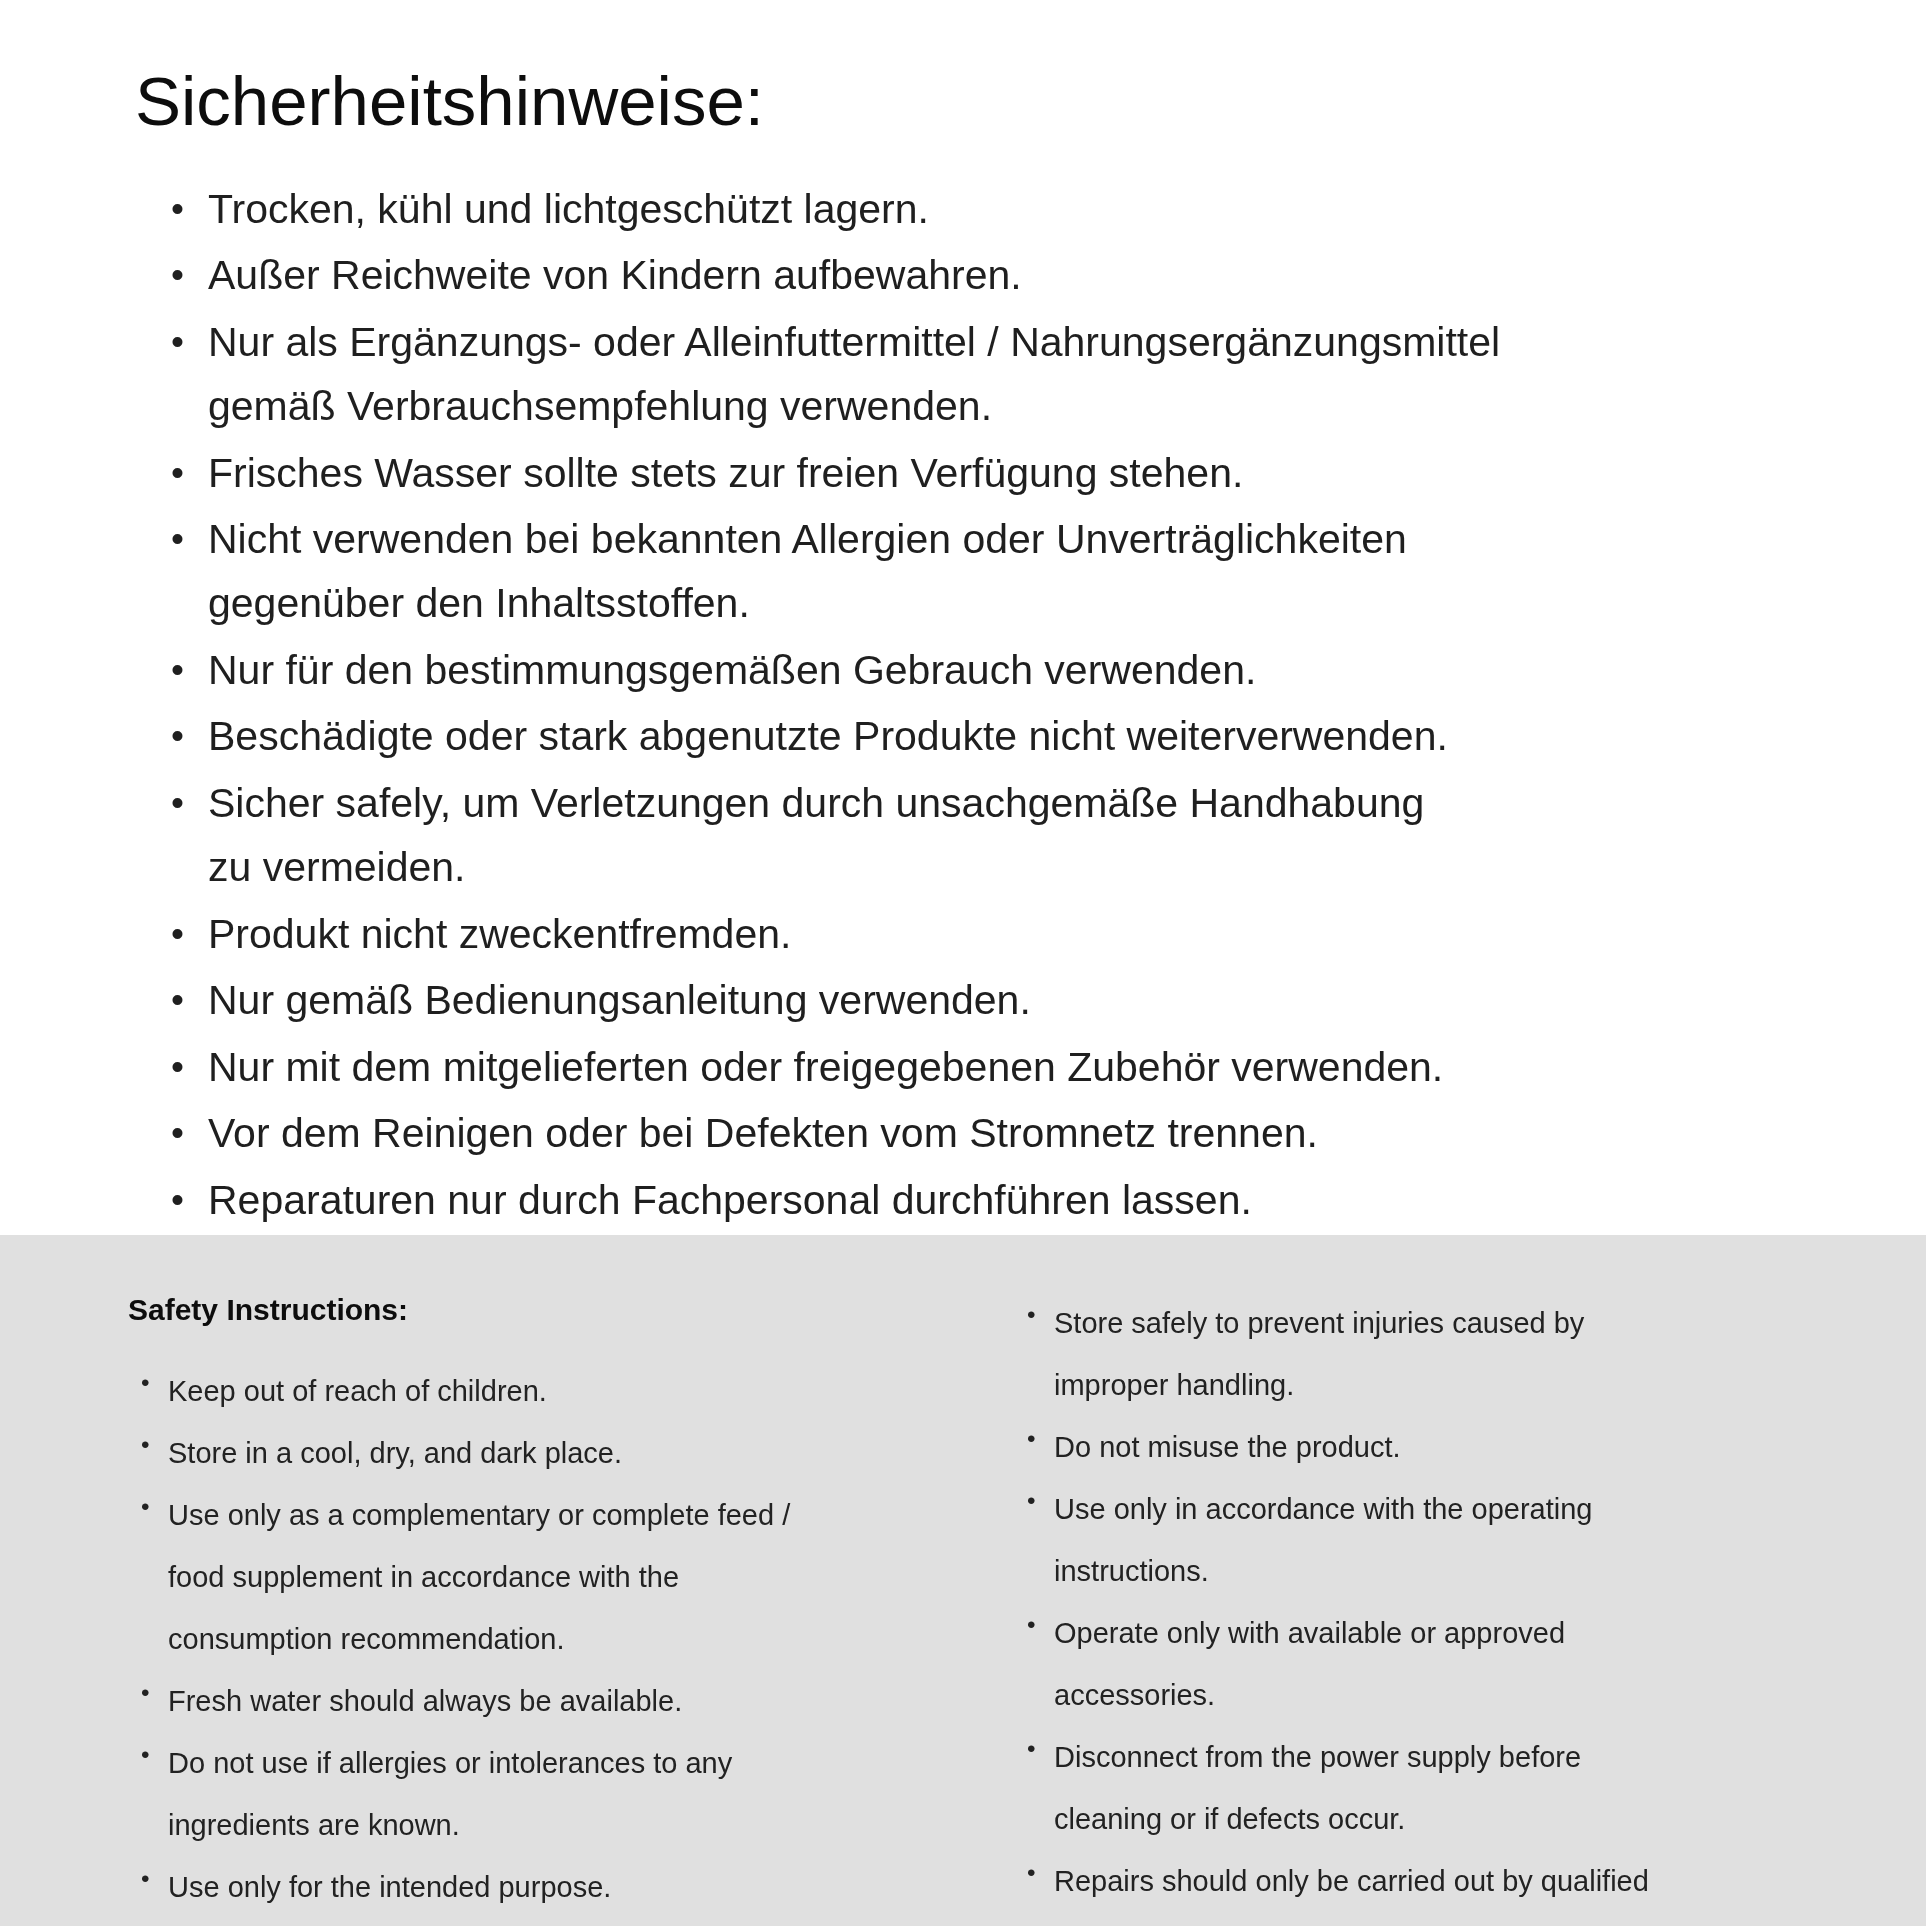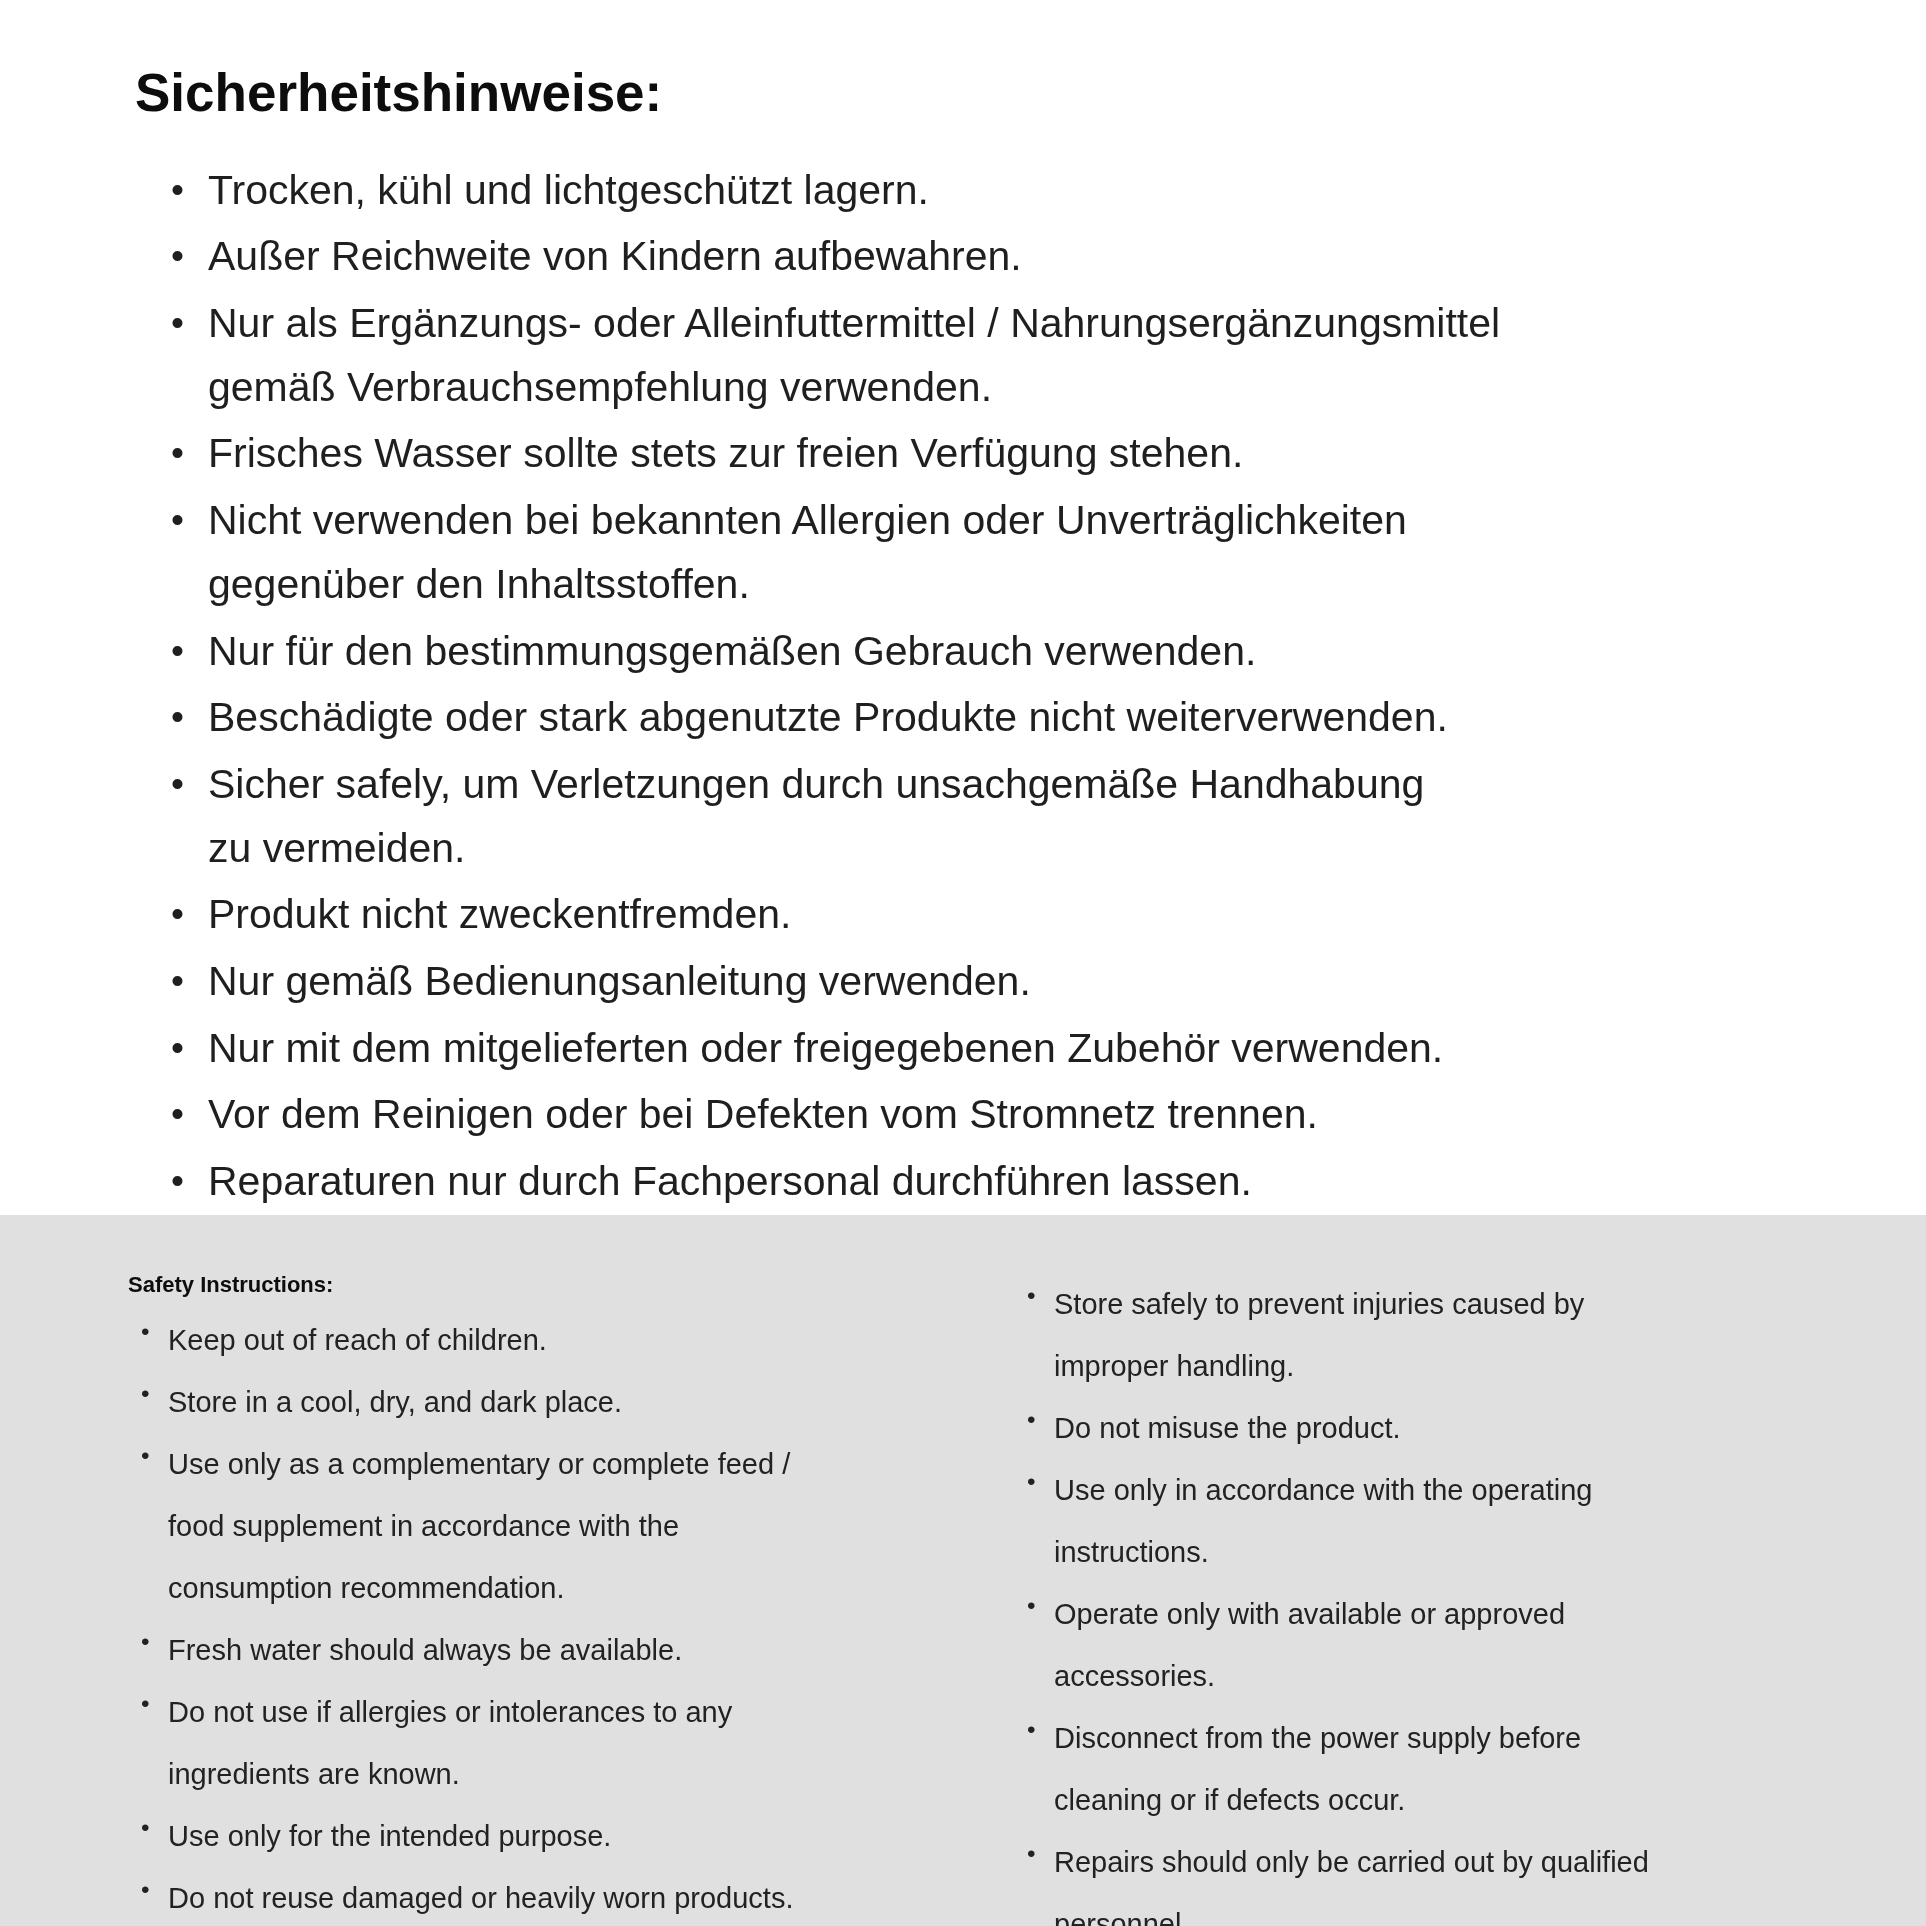--- a/index.html
+++ b/index.html
@@ -11,21 +11,21 @@
     overflow:hidden;
     background:#ffffff;
   }
   
   .german-section{
     height:1287px;box-sizing:border-box;
     padding:61px 96px 0 135px;
     background:#ffffff;
   }
   .german-heading{
-    font-size:53px;font-weight:bold;color:#0d0d0d;
+    font-size:69px;font-weight:normal;color:#0d0d0d;
     line-height:1.2;margin:0;
   }
   .german-list{
     list-style:none;margin:33px 0 0 0;padding:0 0 0 36px;
     font-size:41px;line-height:64px;color:#1f1f1f;
   }
   .german-list li{
     position:relative;padding-left:37px;margin:0 0 2.6px 0;
     white-space:pre-line;
   }
@@ -37,22 +37,22 @@
   
   .english-section{
     flex:1;box-sizing:border-box;
     background:#e0e0e0;
     padding:56px 64px 0 128px;
     display:flex;gap:39px;
   }
   .col-left{width:860px;flex:none;}
   .col-right{flex:1;min-width:0;padding-top:1.3px;}
   .english-heading{
-    font-size:22px;font-weight:bold;color:#0d0d0d;
-    line-height:1.25;margin:0 0 10px 0;
+    font-size:30px;font-weight:bold;color:#0d0d0d;
+    line-height:1.25;margin:0 0 32px 0;
   }
   .english-list{
     list-style:none;margin:0;padding:0 0 0 13px;
     font-size:29px;line-height:62px;color:#222222;
   }
   .col-right .english-list{padding-left:0;}
   .english-list li{
     position:relative;padding-left:27px;margin:0;
     white-space:pre-line;
   }

